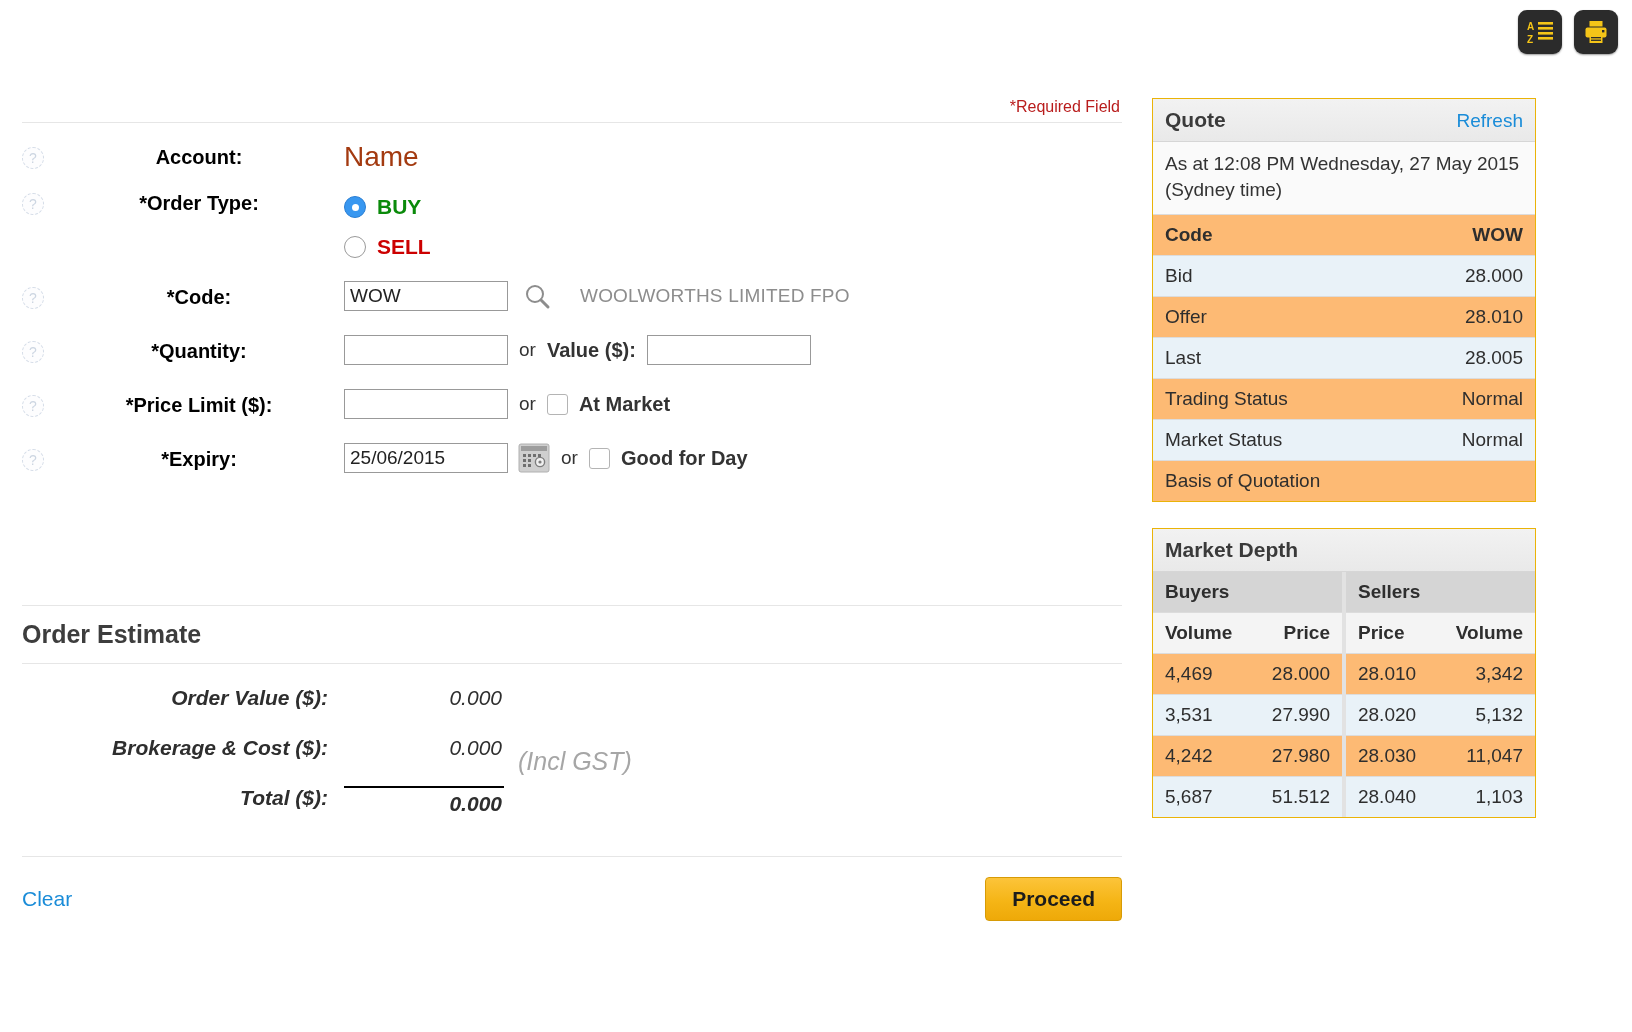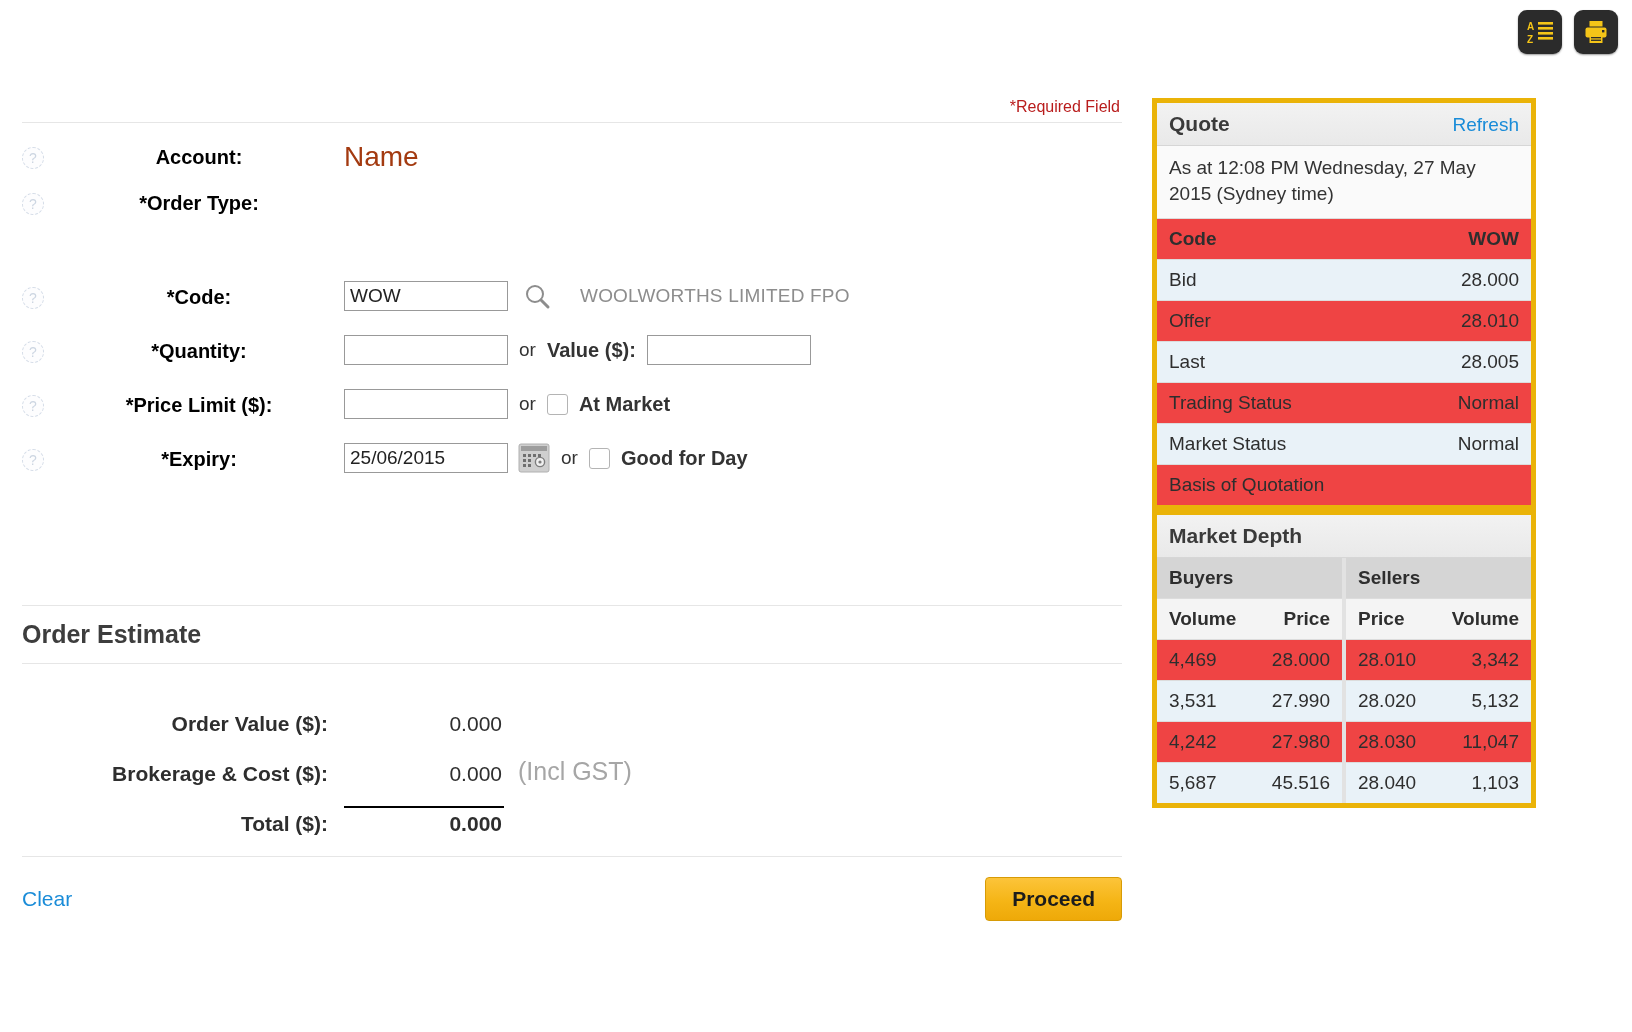--- a/index.html
+++ b/index.html
@@ -95,21 +95,21 @@
   .secname { font-size: 19px; color: #8d8d8d; margin-left: 28px; letter-spacing: .2px; }
   .magnifier { margin-left: 14px; cursor: pointer; display: inline-flex; }
   .calbtn { margin-left: 10px; cursor: pointer; display: inline-flex; }
 
   
   .estimate-wrap { margin-top: 108px; }
   .section-title {
     font-size: 25px; font-weight: bold; color: #3d3d3d; padding: 14px 0 14px 0;
   }
   .est-rows { padding-top: 22px; }
-  .erow { display: flex; align-items: flex-end; height: 50px; }
+  .erow { display: flex; align-items: flex-start; height: 50px; font-style: italic; }
   .elabel {
     width: 322px; flex: 0 0 322px; text-align: right; padding-right: 16px;
     font-size: 21px; font-weight: bold; color: #2e2e2e;
   }
   .evalue {
     width: 160px; flex: 0 0 160px; text-align: right;
     font-size: 21px; color: #2e2e2e; padding-right: 2px;
   }
   .evalue.total { font-weight: bold; border-top: 2px solid #000; padding-top: 4px; }
   .gst { font-size: 25px; color: #a6a6a6; padding-left: 14px; margin-top: 11px; }
@@ -127,21 +127,21 @@
     border: 1px solid #d79b06;
     border-radius: 4px;
     color: #1c1c1c; font-weight: bold; font-size: 21px;
     padding: 9px 26px; cursor: pointer;
     font-family: "Liberation Sans", sans-serif;
   }
 
   
   .right-col { position: absolute; left: 1152px; top: 98px; width: 384px; }
   .panel {
-    border: 5px solid #eab308; background: #ef4444; 
+    border: 1px solid #eab308; background: #fdba74; margin-bottom: 26px;
   }
   .panel-head {
     background: linear-gradient(to bottom, #f2f2f2 0%, #e9e9e9 100%);
     border-bottom: 1px solid #d6d6d6;
     padding: 9px 12px;
     display: flex; align-items: baseline; justify-content: space-between;
   }
   .panel-title { font-size: 21px; font-weight: bold; color: #3a3a3a; }
   .refresh { color: #1a8cd8; font-size: 19px; cursor: pointer; }
   .asat {
@@ -213,20 +213,30 @@
         <div class="field-cell">
           <span class="acct-name">Name</span>
         </div>
       </div>
 
       <div class="frow" style="min-height:94px;">
         <div class="help-cell">
           <span class="helpicon">?</span>
         </div>
         <div class="label-cell">*Order Type:</div>
+        <div class="field-cell" style="flex-direction:column;align-items:flex-start;">
+          <div class="radio-line">
+            <span class="radio on"></span>
+            <span class="opt-buy">BUY</span>
+          </div>
+          <div class="radio-line">
+            <span class="radio"></span>
+            <span class="opt-sell">SELL</span>
+          </div>
+        </div>
       </div>
 
       <div class="frow" style="min-height:54px;">
         <div class="help-cell">
           <span class="helpicon">?</span>
         </div>
         <div class="label-cell">*Code:</div>
         <div class="field-cell">
           <input class="txt" type="text" value="WOW" style="">
           <span class="magnifier">
@@ -403,21 +413,21 @@
             <td class="r">5,132</td>
           </tr>
           <tr>
             <td>4,242</td>
             <td class="r">27.980</td>
             <td class="sep-left">28.030</td>
             <td class="r">11,047</td>
           </tr>
           <tr class="alt">
             <td>5,687</td>
-            <td class="r">45.516</td>
+            <td class="r">51.512</td>
             <td class="sep-left">28.040</td>
             <td class="r">1,103</td>
           </tr>
         </tbody>
       </table>
     </div>
 
   </div>
 
 </div>

